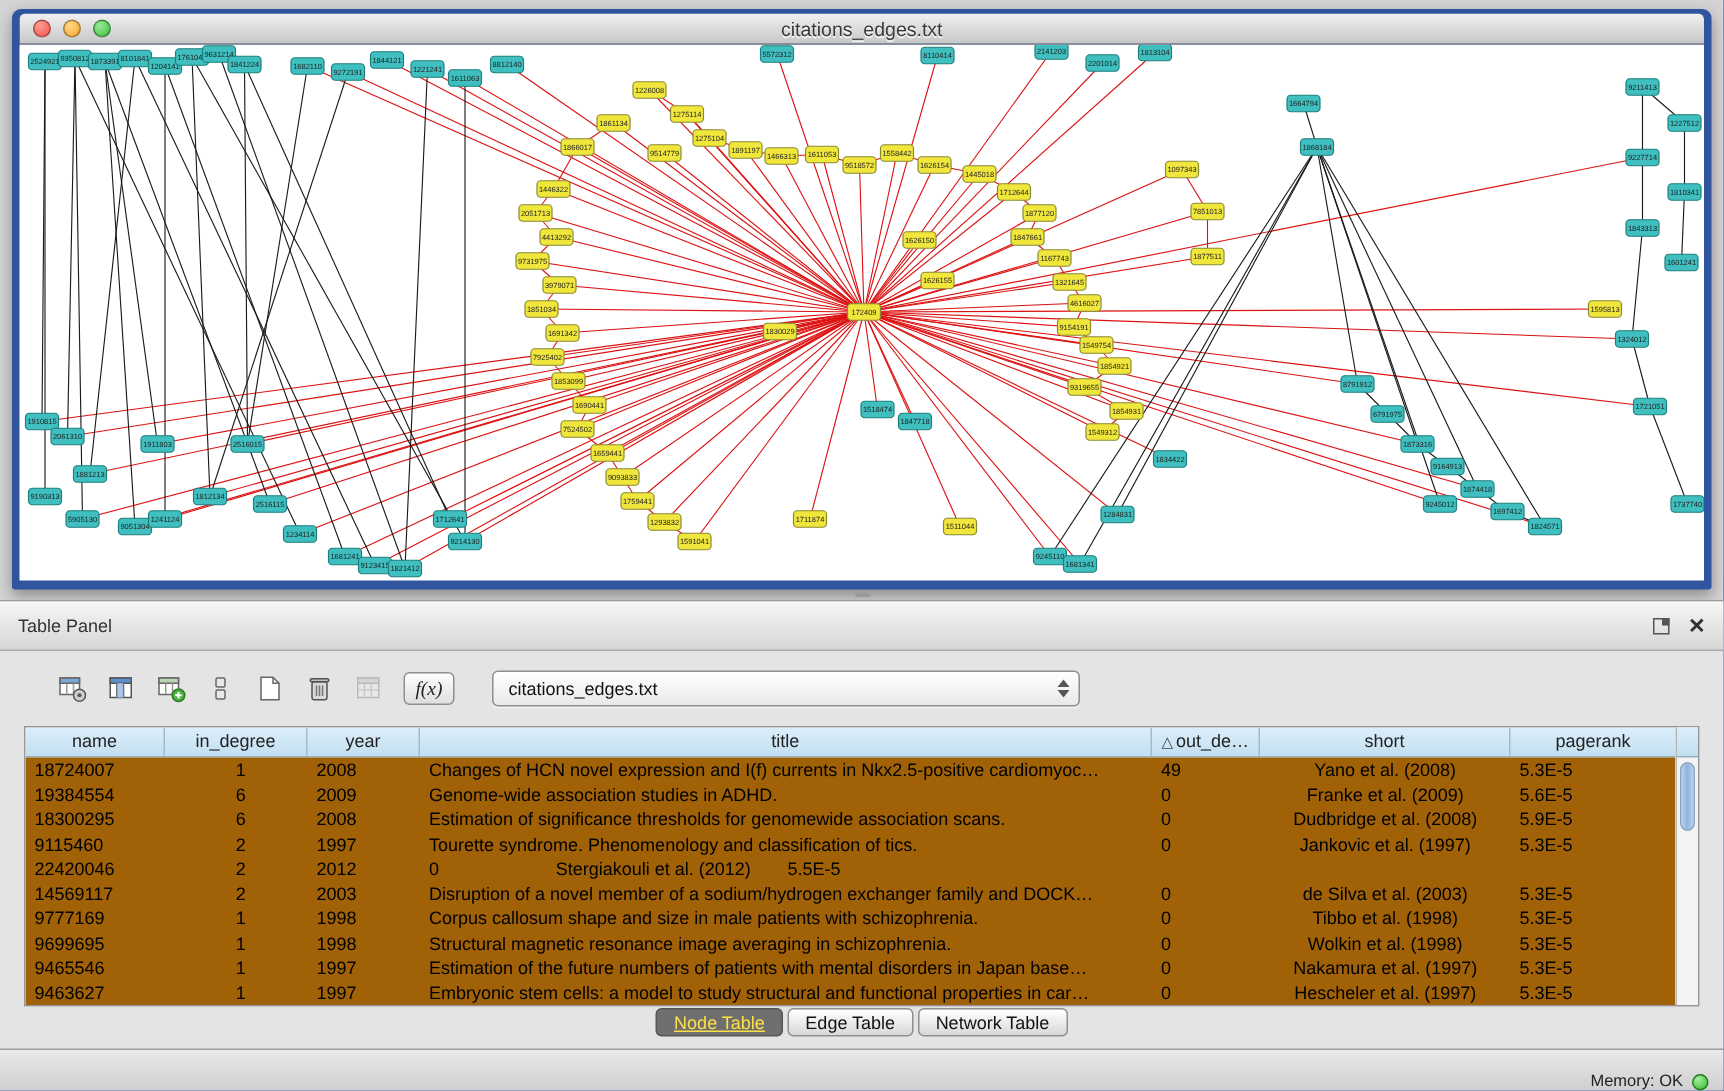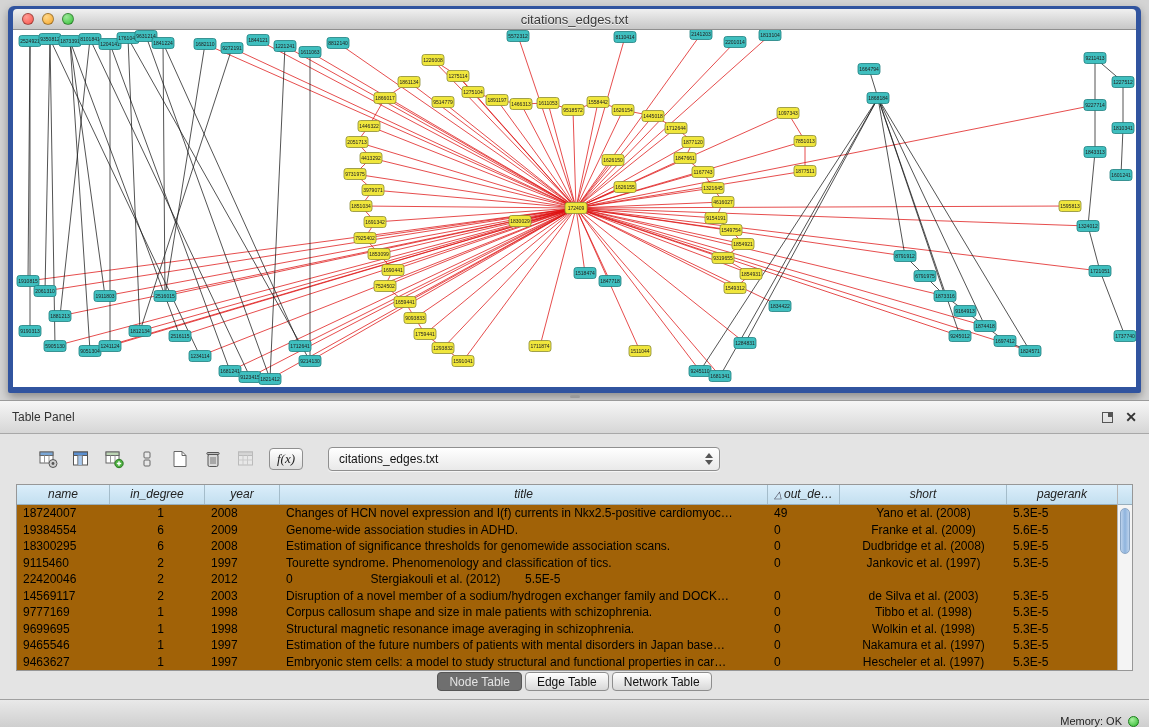--- a/index.html
+++ b/index.html
@@ -79,21 +79,21 @@
   .combo .arrows .up    { width:0; height:0; border-left:4px solid transparent; border-right:4px solid transparent; border-bottom:5px solid #555; }
   .combo .arrows .down  { width:0; height:0; border-left:4px solid transparent; border-right:4px solid transparent; border-top:5px solid #555; }
 
   
   .table-wrap {
     position:absolute; left:16px; top:83px; width:1117px; height:187px;
     border:1px solid #979797; background:#fff; display:flex;
   }
   .table-main { flex:1; display:flex; flex-direction:column; overflow:hidden; }
   .thead { display:flex; height:20px; background:linear-gradient(#dbeefa,#c3dff0);
-    border-bottom:1px solid #98aebc;font-style:italic; }
+    border-bottom:1px solid #98aebc; }
   .th {
     font-size:12px; color:#222; text-align:center; line-height:19px;
     border-right:1px solid #a4bcca; overflow:hidden; white-space:nowrap;
   }
   .sort-tri { font-size:10px; color:#445; margin-right:2px; }
   .tbody { flex:1; background:#a16207; }
   .trow { display:flex; height:16.5px; }
   .cell {
     font-size:12px; color:#000; line-height:16.5px; padding-left:6px;
     overflow:hidden; white-space:nowrap; text-overflow:clip;
@@ -111,21 +111,21 @@
   .vscroll .thumb { margin:3px 2px; height:46px; border-radius:6px;
     background:linear-gradient(90deg,#bcd2ec,#8fb4dd 50%,#bcd2ec); border:1px solid #8aa6c6; }
 
   
   .table-tabs { position:absolute; left:0; bottom:8px; width:100%; display:flex; justify-content:center; gap:3px; }
   .tab-btn {
     font-size:12px; padding:2px 11px; height:19px; line-height:14px;
     border:1px solid #8e8e8e; border-radius:4px;
     background:linear-gradient(#ffffff,#d8d8d8); color:#111;
   }
-  .tab-btn.selected { background:#6f6f6f; color:#e5e5e5; border-color:#565656; }
+  .tab-btn.selected { background:#6f6f6f; color:#fde047; border-color:#565656;text-decoration:underline; }
 
   
   .status-bar {
     position:absolute; left:0; top:699px; width:1149px; height:28px;
     background:linear-gradient(#e9e9e9,#cfcfcf); border-top:1px solid #a0a0a0;
     display:flex; align-items:flex-end; justify-content:flex-end; padding-right:10px; gap:6px;
   }
   .status-bar .mem-label { font-size:11px; color:#222; }
   .mem-dot { width:11px; height:11px; border-radius:50%;
     background:radial-gradient(circle at 35% 30%, #a8f0a0, #2eb82e); border:1px solid #1a7d1a; }

